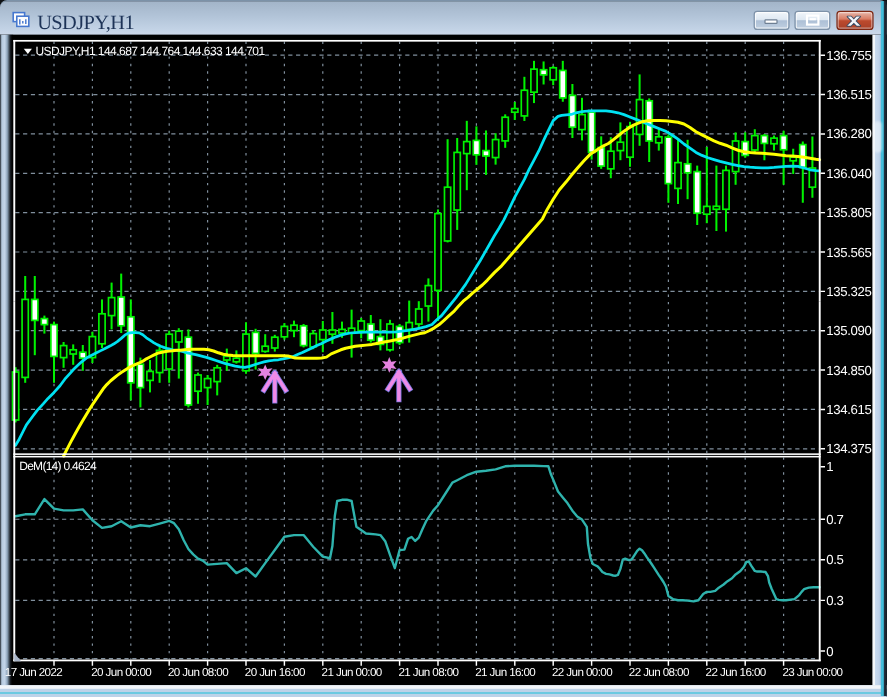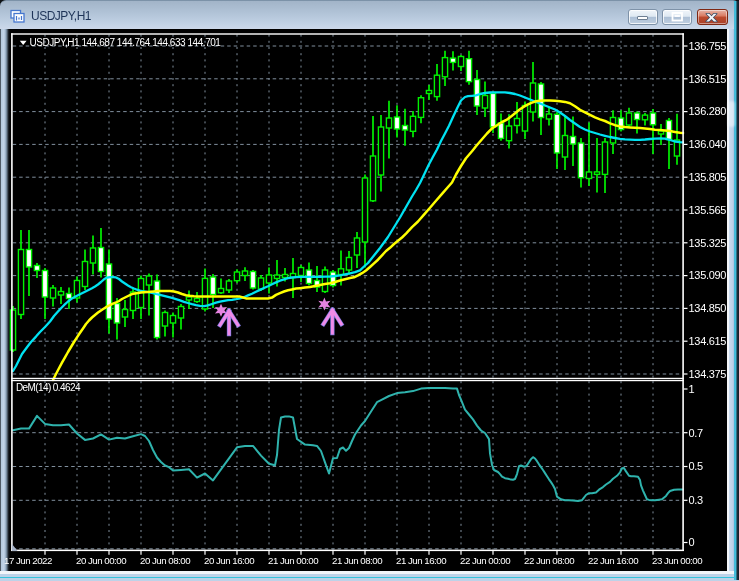--- a/index.html
+++ b/index.html
@@ -11,22 +11,22 @@
  background:linear-gradient(90deg,#1c2229 0,#b6cadf 1.5px,#c4d5e9 4px,#8fa6bd 6px,#1a2027 8.5px,#000 10px);}
 #bright{position:absolute;left:727px;top:29px;width:12px;height:543px;
  background:linear-gradient(90deg,#f4f7fa 0,#f4f7fa 2px,#cbdcf0 2px,#bed1e8 5.5px,#a9c4e2 7px,#5e9fd4 8.5px,#273140 10.5px,#12171d 12px);}
 #bbot{position:absolute;left:0;top:571.3px;width:739px;height:9.7px;background:#bdd2e8;}
 #bbot .w{position:absolute;left:0;top:0;width:739px;height:3px;background:#f2f5f9;}
 #bbot .c{position:absolute;left:0;top:5.7px;width:739px;height:1.4px;background:#35c4dc;}
 #redge{position:absolute;left:734px;top:1px;width:5px;height:579px;
  background:linear-gradient(90deg,#49b8d8 0,#3fc2de 2.1px,#253141 2.8px,#141b24 5px);}
 #rglow{position:absolute;left:727.5px;top:101px;width:7px;height:26px;
  background:rgba(244,249,253,.55);border-radius:3px;filter:blur(1px);}
-#ttext{position:absolute;left:31px;top:8.5px;font-family:Liberation Sans, sans-serif;
- font-size:12px;letter-spacing:-0.5px;color:#1d3357;}
+#ttext{position:absolute;left:31px;top:8.5px;font-family:Liberation Serif, serif;
+ font-size:17px;letter-spacing:-0.5px;color:#1d3357;}
 .cb{position:absolute;top:8.5px;height:16px;border-radius:3px;box-sizing:border-box;}
 .cb1{left:627.5px;width:30.5px;background:linear-gradient(#f0f5fa,#dfe9f2 45%,#adc0d6 52%,#c0cfe0);
  border:1px solid #7e92a8;box-shadow:inset 0 0 0 1px rgba(255,255,255,.8);}
 .cb2{left:662px;width:30px;background:linear-gradient(#f0f5fa,#dfe9f2 45%,#adc0d6 52%,#c0cfe0);
  border:1px solid #7e92a8;box-shadow:inset 0 0 0 1px rgba(255,255,255,.8);}
 .cb3{left:696.5px;width:31.5px;background:linear-gradient(#e6b5a8,#d97c64 42%,#bc4a2e 52%,#a84028);
  border:1px solid #7e2712;box-shadow:inset 0 0 0 1px rgba(255,255,255,.45);}
 .mindash{position:absolute;left:637.3px;top:16.2px;width:11px;height:4px;background:#fff;
  border:1px solid #6e7f93;border-radius:1px;box-sizing:border-box;}
 </style></head>

